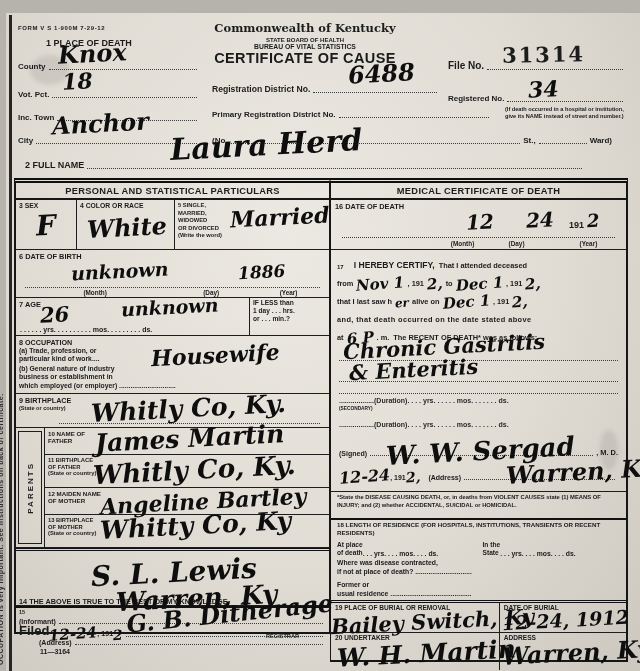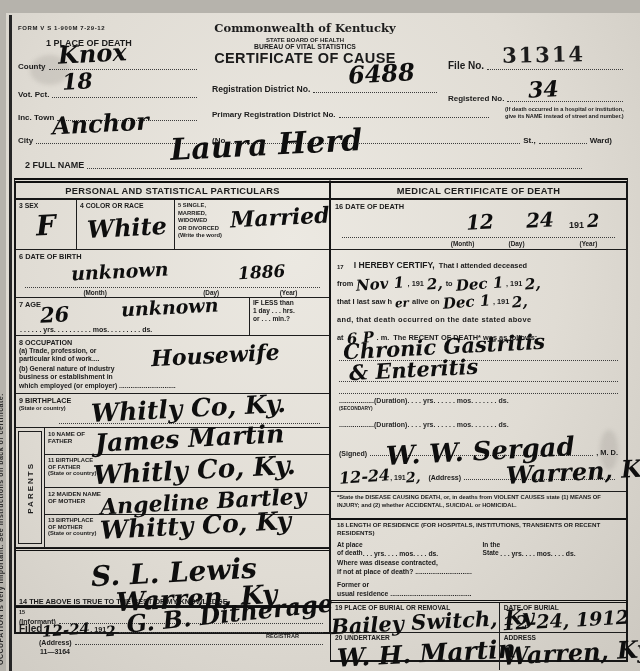--- a/index.html
+++ b/index.html
@@ -250,21 +250,21 @@
       <div class="fl" style="margin-top:14px;margin-left:20px;">
         <span class="lbl" style="font-size:7px;">(Address)</span>
         <span class="dots"></span>
       </div>
       <div class="abs hw" style="left:100px;top:34px;font-size:26px;">Warren, Ky</div>
     </div>
 
     <div style="position:relative;height:34px;padding:1px 3px;border-top:2px solid #111;">
       <div class="lbl" style="font-size:5.4px;">15</div>
       <div class="fl" style="margin-top:8px;">
-        <span class="lbl" style="font-size:10px;">Filed</span>
+        <span class="lbl" style="font-size:13px;">Filed</span>
         <span class="hw hw-inline" style="font-size:15px;">12-24</span>
         <span class="lbl" style="font-size:7.2px;">, 191</span>
         <span class="hw hw-inline" style="font-size:14px;">2</span>
         <span class="dots"></span>
       </div>
       <div class="abs hw" style="left:110px;top:-6px;font-size:24px;transform:rotate(-6deg);">G. B. Ditherage</div>
       <div class="abs lbl" style="right:30px;bottom:1px;font-size:5.6px;">REGISTRAR</div>
     </div>
   </div>
 

